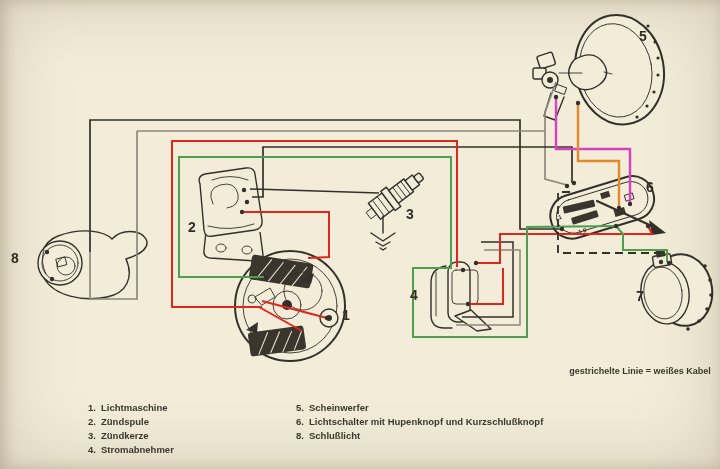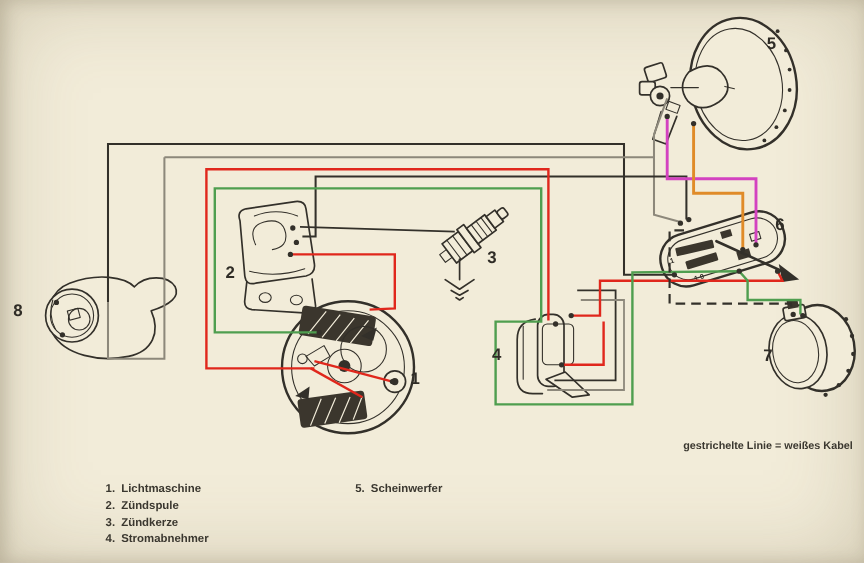--- a/index.html
+++ b/index.html
@@ -228,15 +228,17 @@
 
   <div class="legend">
     <div class="legend-col" id="legend-col1">
         <div class="legend-row"><span class="lnum">1.</span><span>Lichtmaschine</span></div>
         <div class="legend-row"><span class="lnum">2.</span><span>Zündspule</span></div>
         <div class="legend-row"><span class="lnum">3.</span><span>Zündkerze</span></div>
         <div class="legend-row"><span class="lnum">4.</span><span>Stromabnehmer</span></div>
       </div>
     <div class="legend-col" id="legend-col2">
         <div class="legend-row"><span class="lnum">5.</span><span>Scheinwerfer</span></div>
+        <div class="legend-row"><span class="lnum">6.</span><span>Lichtschalter mit Hupenknopf und Kurzschlußknopf</span></div>
+        <div class="legend-row"><span class="lnum">8.</span><span>Schlußlicht</span></div>
       </div>
   </div>
 </div>
 
 </body></html>

